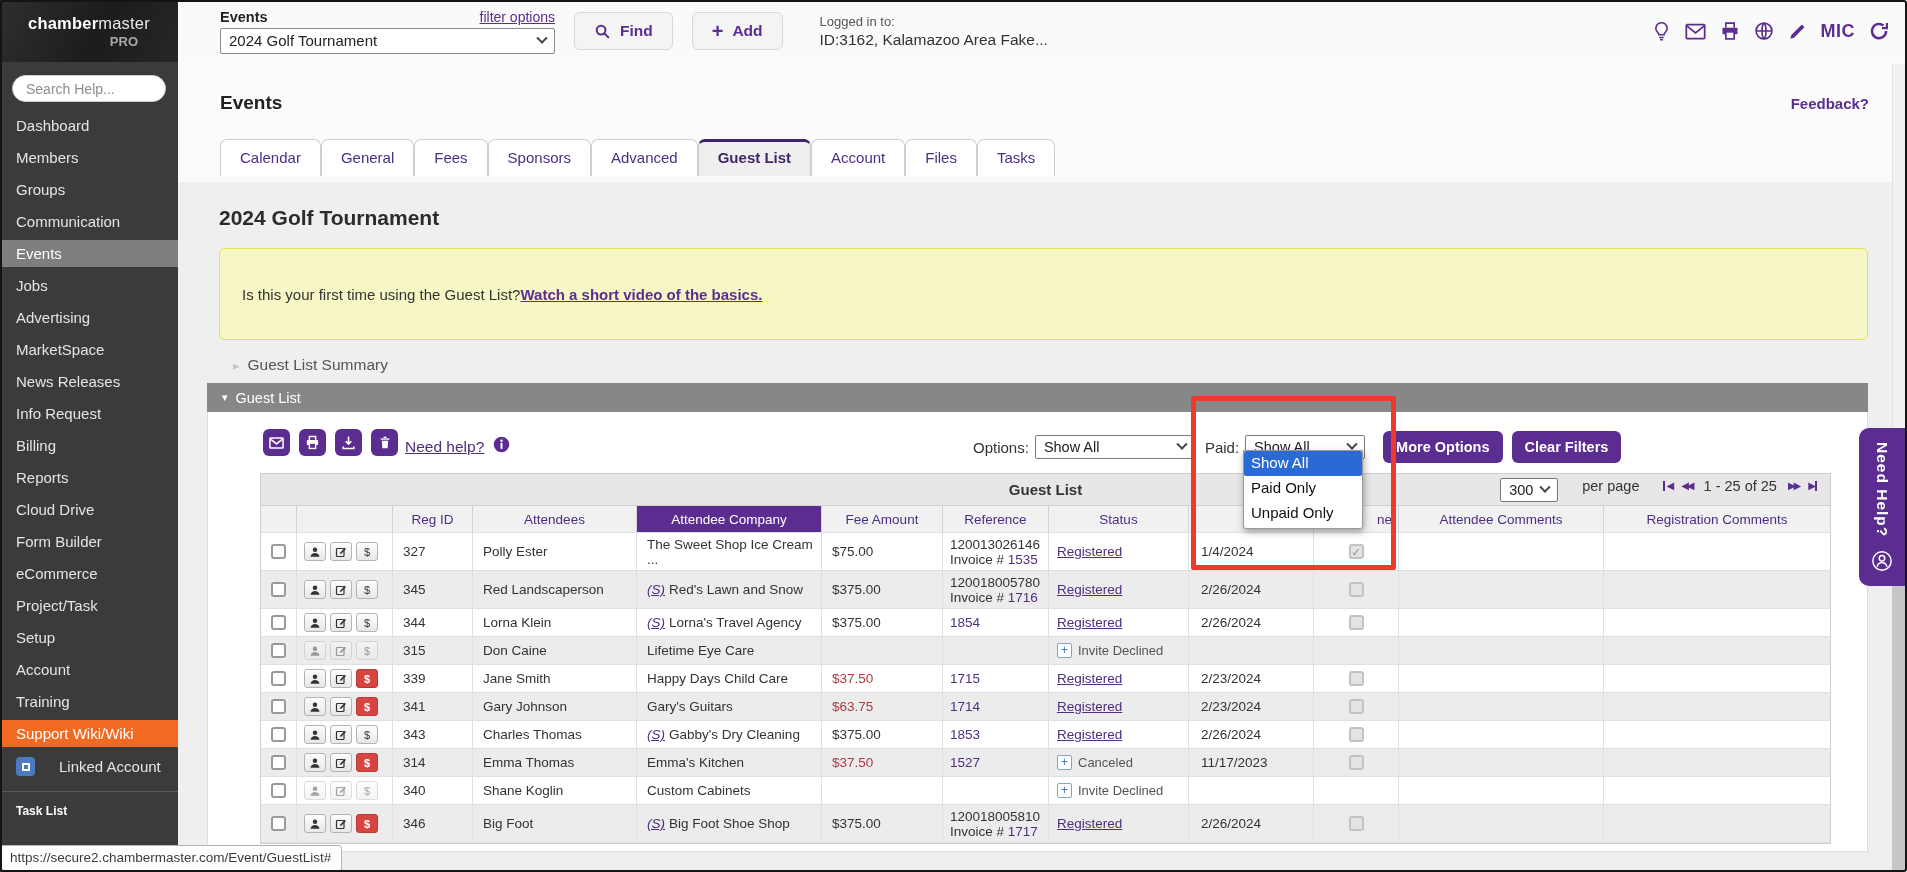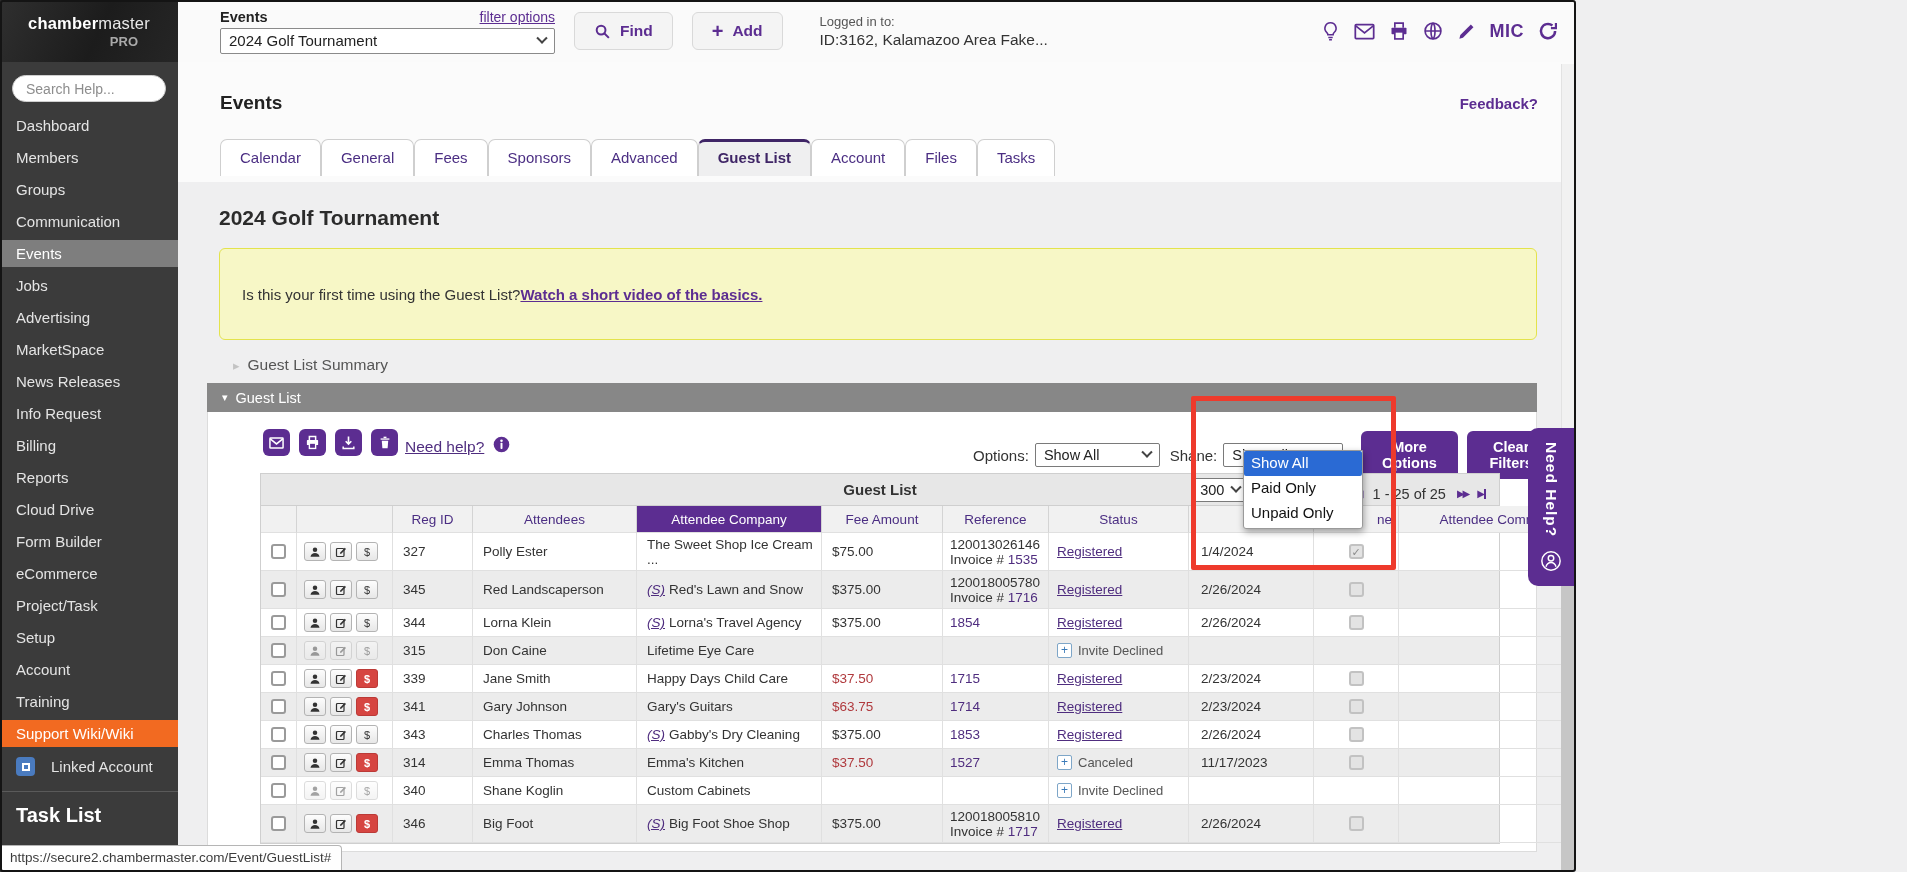--- a/index.html
+++ b/index.html
@@ -1,18 +1,18 @@
 <!DOCTYPE html>
 <html><head>
 <meta charset="utf-8">
 <style>
   * { box-sizing: border-box; margin: 0; padding: 0; }
   html,body { width:1907px; height:872px; overflow:hidden; }
   body { font-family:"Liberation Sans", sans-serif; background:#efeff0; }
-  #app { position:relative; width:1576px; height:872px; background:#84cc16; overflow:hidden; }
+  #app { position:relative; width:1907px; height:872px; background:#84cc16; overflow:hidden; }
   .frame { position:absolute; inset:0; border:2px solid #141414; border-radius:3px; pointer-events:none; z-index:200; }
 
   
   .topbar { height:62px; display:flex; background:#fafafa; }
   .logo { width:178px; height:62px; background:linear-gradient(115deg,#2f2f2f 0%,#1c1c1c 55%,#262626 100%); color:#fff; padding-top:14px; text-align:center; flex:none; }
   .logo .line1 { font-size:16.5px; letter-spacing:.2px; }
   .logo .line1 b { font-weight:bold; } .logo .line1 span { font-weight:normal; color:#e9e9e9; }
   .logo .line2 { font-size:13px; font-weight:bold; color:#a9a9a9; text-align:right; padding-right:40px; margin-top:1px; }
   .tb-main { flex:1; display:flex; align-items:center; padding-left:42px; }
   .module { width:335px; flex:none; }
@@ -35,25 +35,25 @@
   .mainrow { display:flex; height:810px; }
 
   
   .sidebar { width:178px; flex:none; background:#3b3b3b; color:#e4e4e4; position:relative; }
   .search-pill { margin:13px 12px 10px 12px; }
   .search-pill input { width:100%; height:27px; border-radius:14px; border:1px solid #cfcfcf; padding:0 13px; font-size:14px; color:#333; font-family:"Liberation Sans",sans-serif; outline:none; }
   .search-pill input::placeholder { color:#8d8d8d; }
   .sb-item { padding:5px 8px 5px 16px; font-size:15px; margin-bottom:5px; cursor:pointer; white-space:nowrap; }
   .sb-item.active { background:#7e7e7e; color:#fff; }
   .sb-item.support { background:#f26a21; color:#fff; }
-  .sb-item.linked { display:flex; align-items:center; gap:16px; }
+  .sb-item.linked { display:flex; align-items:center; gap:24px; }
   .link-ico { width:19px; height:19px; background:#4a7bbf; border-radius:4px; flex:none; display:flex; align-items:center; justify-content:center; }
   .link-ico i { display:block; width:8px; height:8px; border:2px solid #fff; }
   .sb-div { border-top:1px solid #5a5a5a; margin-top:10px; }
-  .task-list { padding:12px 16px; font-size:20px; font-weight:bold; color:#fff; }
+  .task-list { padding:12px 16px; font-size:12px; font-weight:bold; color:#fff; }
 
   
   .content { flex:1; position:relative; background:#efeff0; overflow:hidden; }
   .white-head { background:#fbfbfb; padding:30px 38px 0 42px; height:120px; }
   .head-row { display:flex; justify-content:space-between; align-items:baseline; }
   .page-title { font-size:19px; font-weight:bold; color:#222; }
   .feedback { font-size:15px; font-weight:bold; color:#5c2d91; cursor:pointer; }
   .tabs { display:flex; margin-top:25px; align-items:flex-end; }
   .tab { border:1px solid #cfcfcf; border-bottom:none; background:#fff; color:#4b2e83; font-size:15px; padding:9px 19px 10px; border-radius:7px 7px 0 0; cursor:pointer; }
   .tab.active { background:#efeff0; border-top:3px solid #3f2566; padding-top:7px; font-weight:bold; color:#3f2566; }
@@ -84,21 +84,21 @@
   .mo-btn { margin-left:18px; } .cf-btn { margin-left:9px; }
 
   .red-box { position:absolute; left:983px; top:-16px; width:205px; height:174px; border:5px solid #ee3a2c; border-radius:2px; z-index:50; pointer-events:none; }
   .paid-menu { position:absolute; left:1035px; top:38px; width:120px; background:#fff; border:1px solid #9a9a9a; box-shadow:1px 3px 7px rgba(0,0,0,.35); z-index:45; border-radius:0 0 3px 3px; padding-bottom:2px; }
   .paid-menu .opt { font-size:15px; color:#111; padding:3px 7px; height:25px; cursor:pointer; white-space:nowrap; }
   .paid-menu .opt.selected { background:#2a6ad4; color:#fff; border-radius:2px; }
 
   
   .band { margin:0 36px 0 52px; height:33px; background:#e7e7e7; border:1px solid #cfcfcf; display:flex; align-items:center; position:relative; }
   .band-title { position:absolute; left:0; right:0; text-align:center; font-size:15px; font-weight:bold; color:#333; }
-  .band-right { margin-left:auto; display:flex; align-items:flex-end; gap:13px; padding-right:13px; position:relative; z-index:2; }
+  .band-right { margin-left:auto; display:flex; align-items:flex-start; gap:24px; padding-right:13px; position:relative; z-index:2; }
   .pp-sel { width:58px; height:24px; background:#fff; }
   .pp-label { font-size:14.5px; color:#333; }
   .pager { display:flex; align-items:center; gap:9px; color:#5c2d91; font-size:10px; }
   .pager .pg { cursor:pointer; letter-spacing:-2px; display:flex; align-items:center; gap:1px; }
   .pgbar { display:inline-block; width:2px; height:10px; background:currentColor; }
   .range { font-size:14.5px; color:#333; letter-spacing:0; margin:0 2px; }
 
   .gtable { margin:0 36px 0 52px; border:1px solid #cfcfcf; border-top:none; }
   .trow { display:grid; grid-template-columns:36px 96px 80px 164px 185px 121px 106px 140px 125px 85px 205px minmax(0,1fr); }
   .trow > div { border-right:1px solid #e0e0e0; border-bottom:1px solid #e0e0e0; display:flex; align-items:center; overflow:hidden; }
@@ -326,21 +326,21 @@
                   </svg></span>
             </div>
 
             <div class="filters">
               <span class="flabel">Options:</span>
               <div class="fsel small status-sel">
                 <span>Show All</span>
                   <span class="chev"></span>
               </div>
               <div class="paid-wrap">
-                <span class="flabel">Shane:</span>
+                <span class="flabel">Paid:</span>
                 <div class="fsel small paid-sel">
                   <span>Show All</span>
                     <span class="chev"></span>
                 </div>
               </div>
               <button class="purple-btn mo-btn">More Options</button>
               <button class="purple-btn cf-btn">Clear Filters</button>
             </div>
 
             <div class="red-box"></div>

